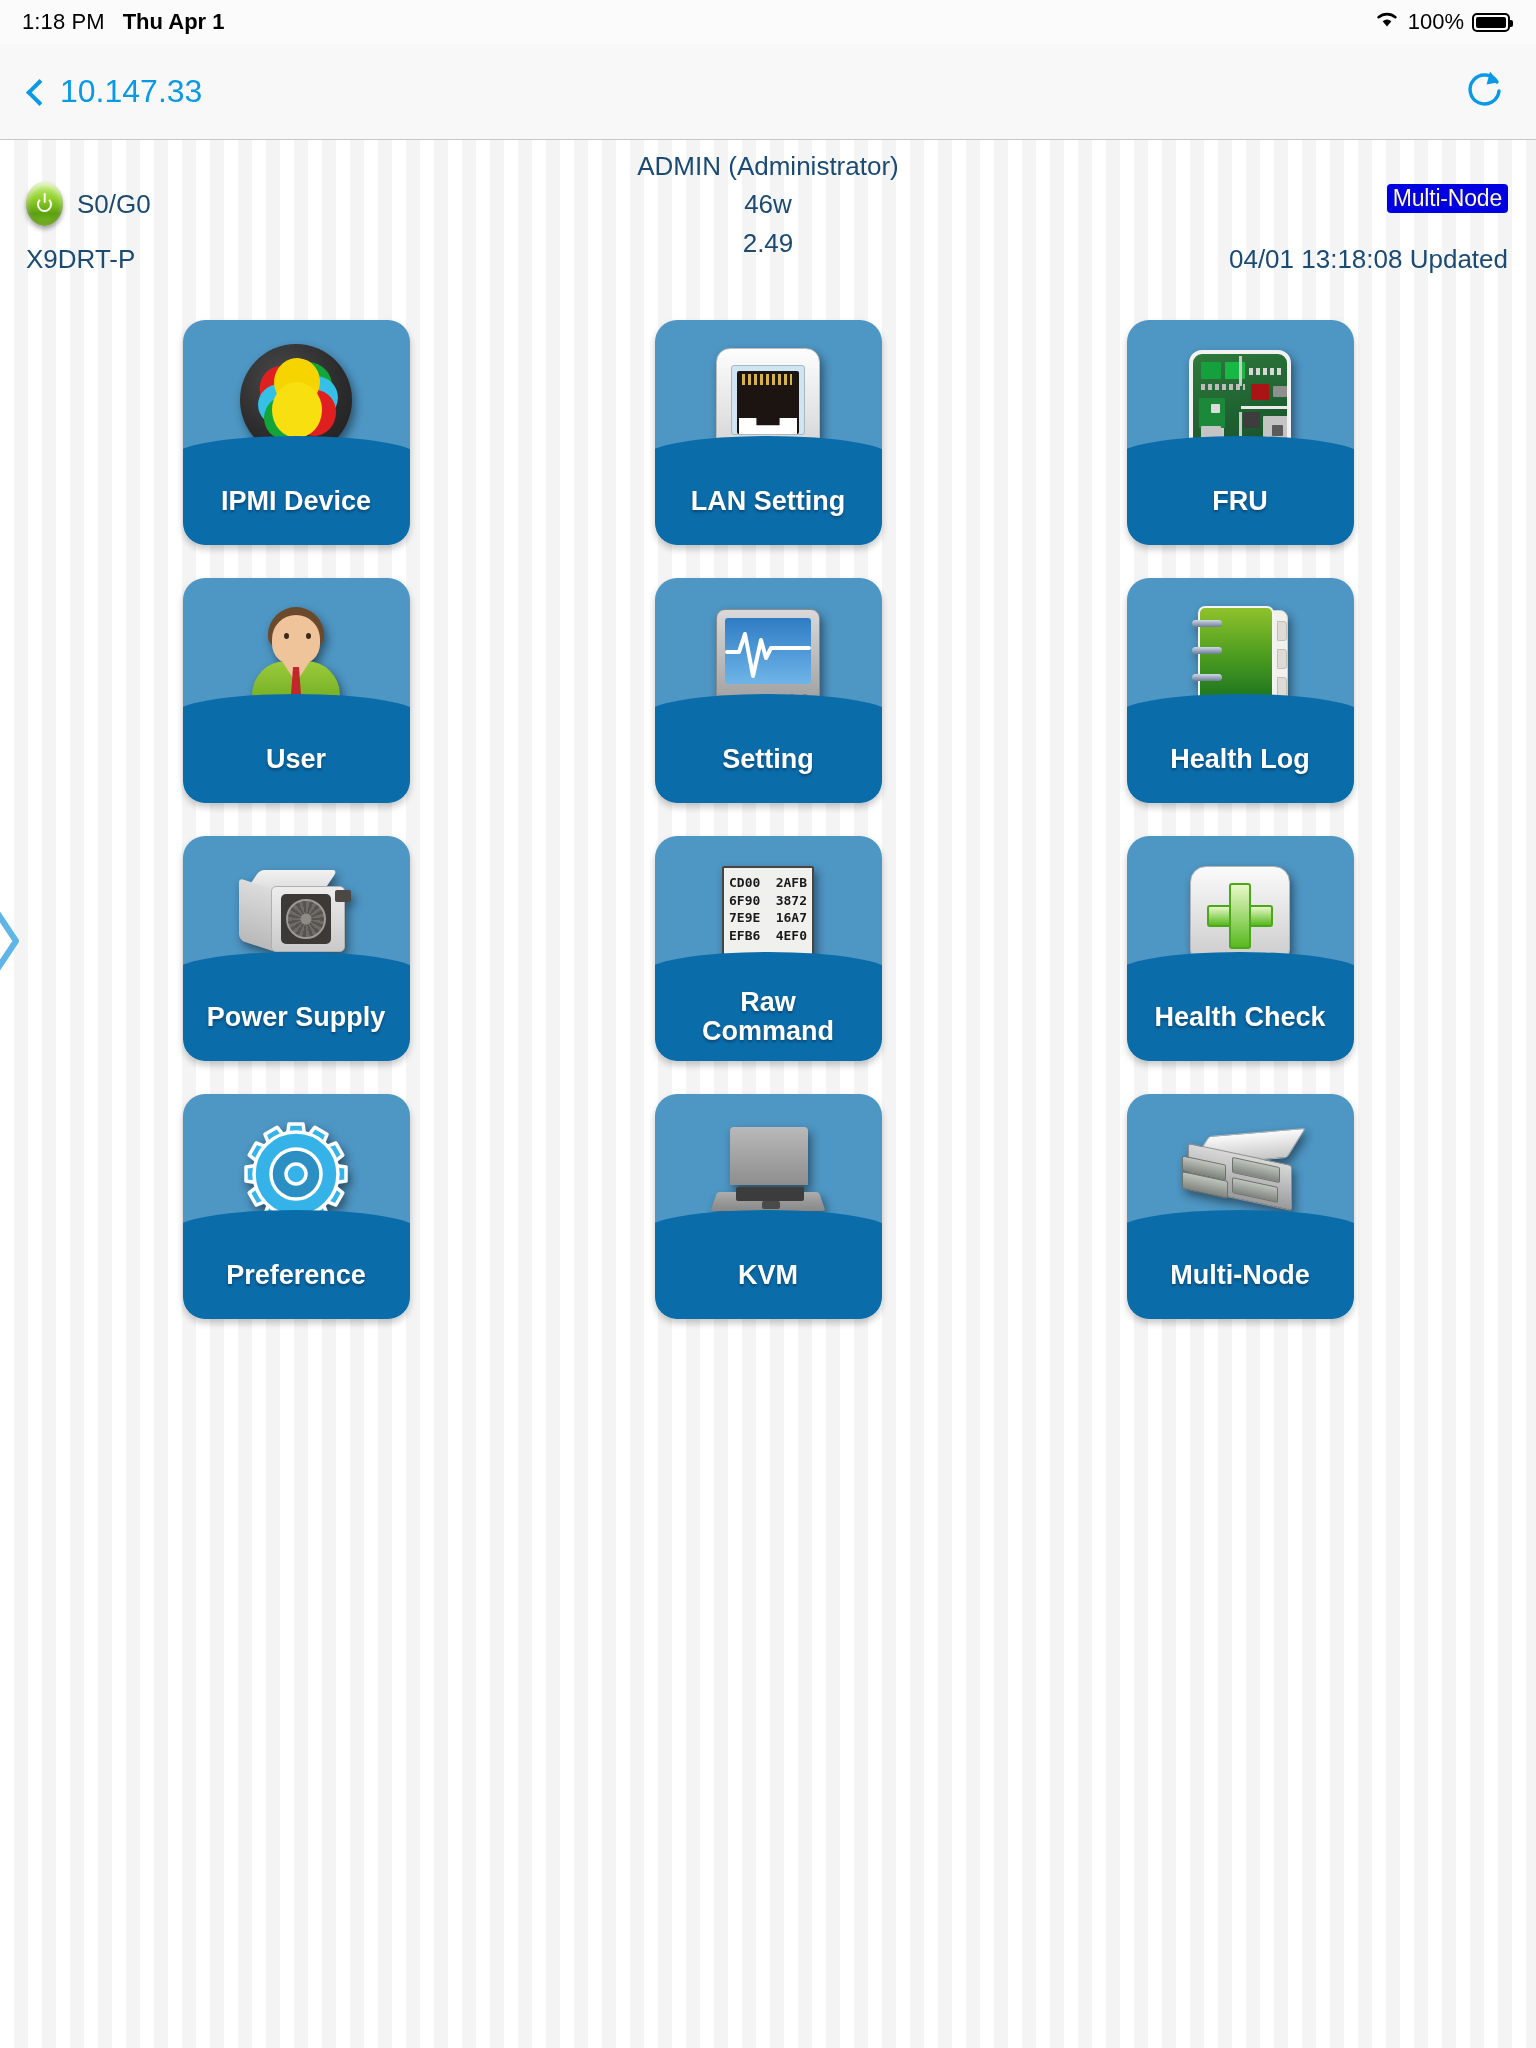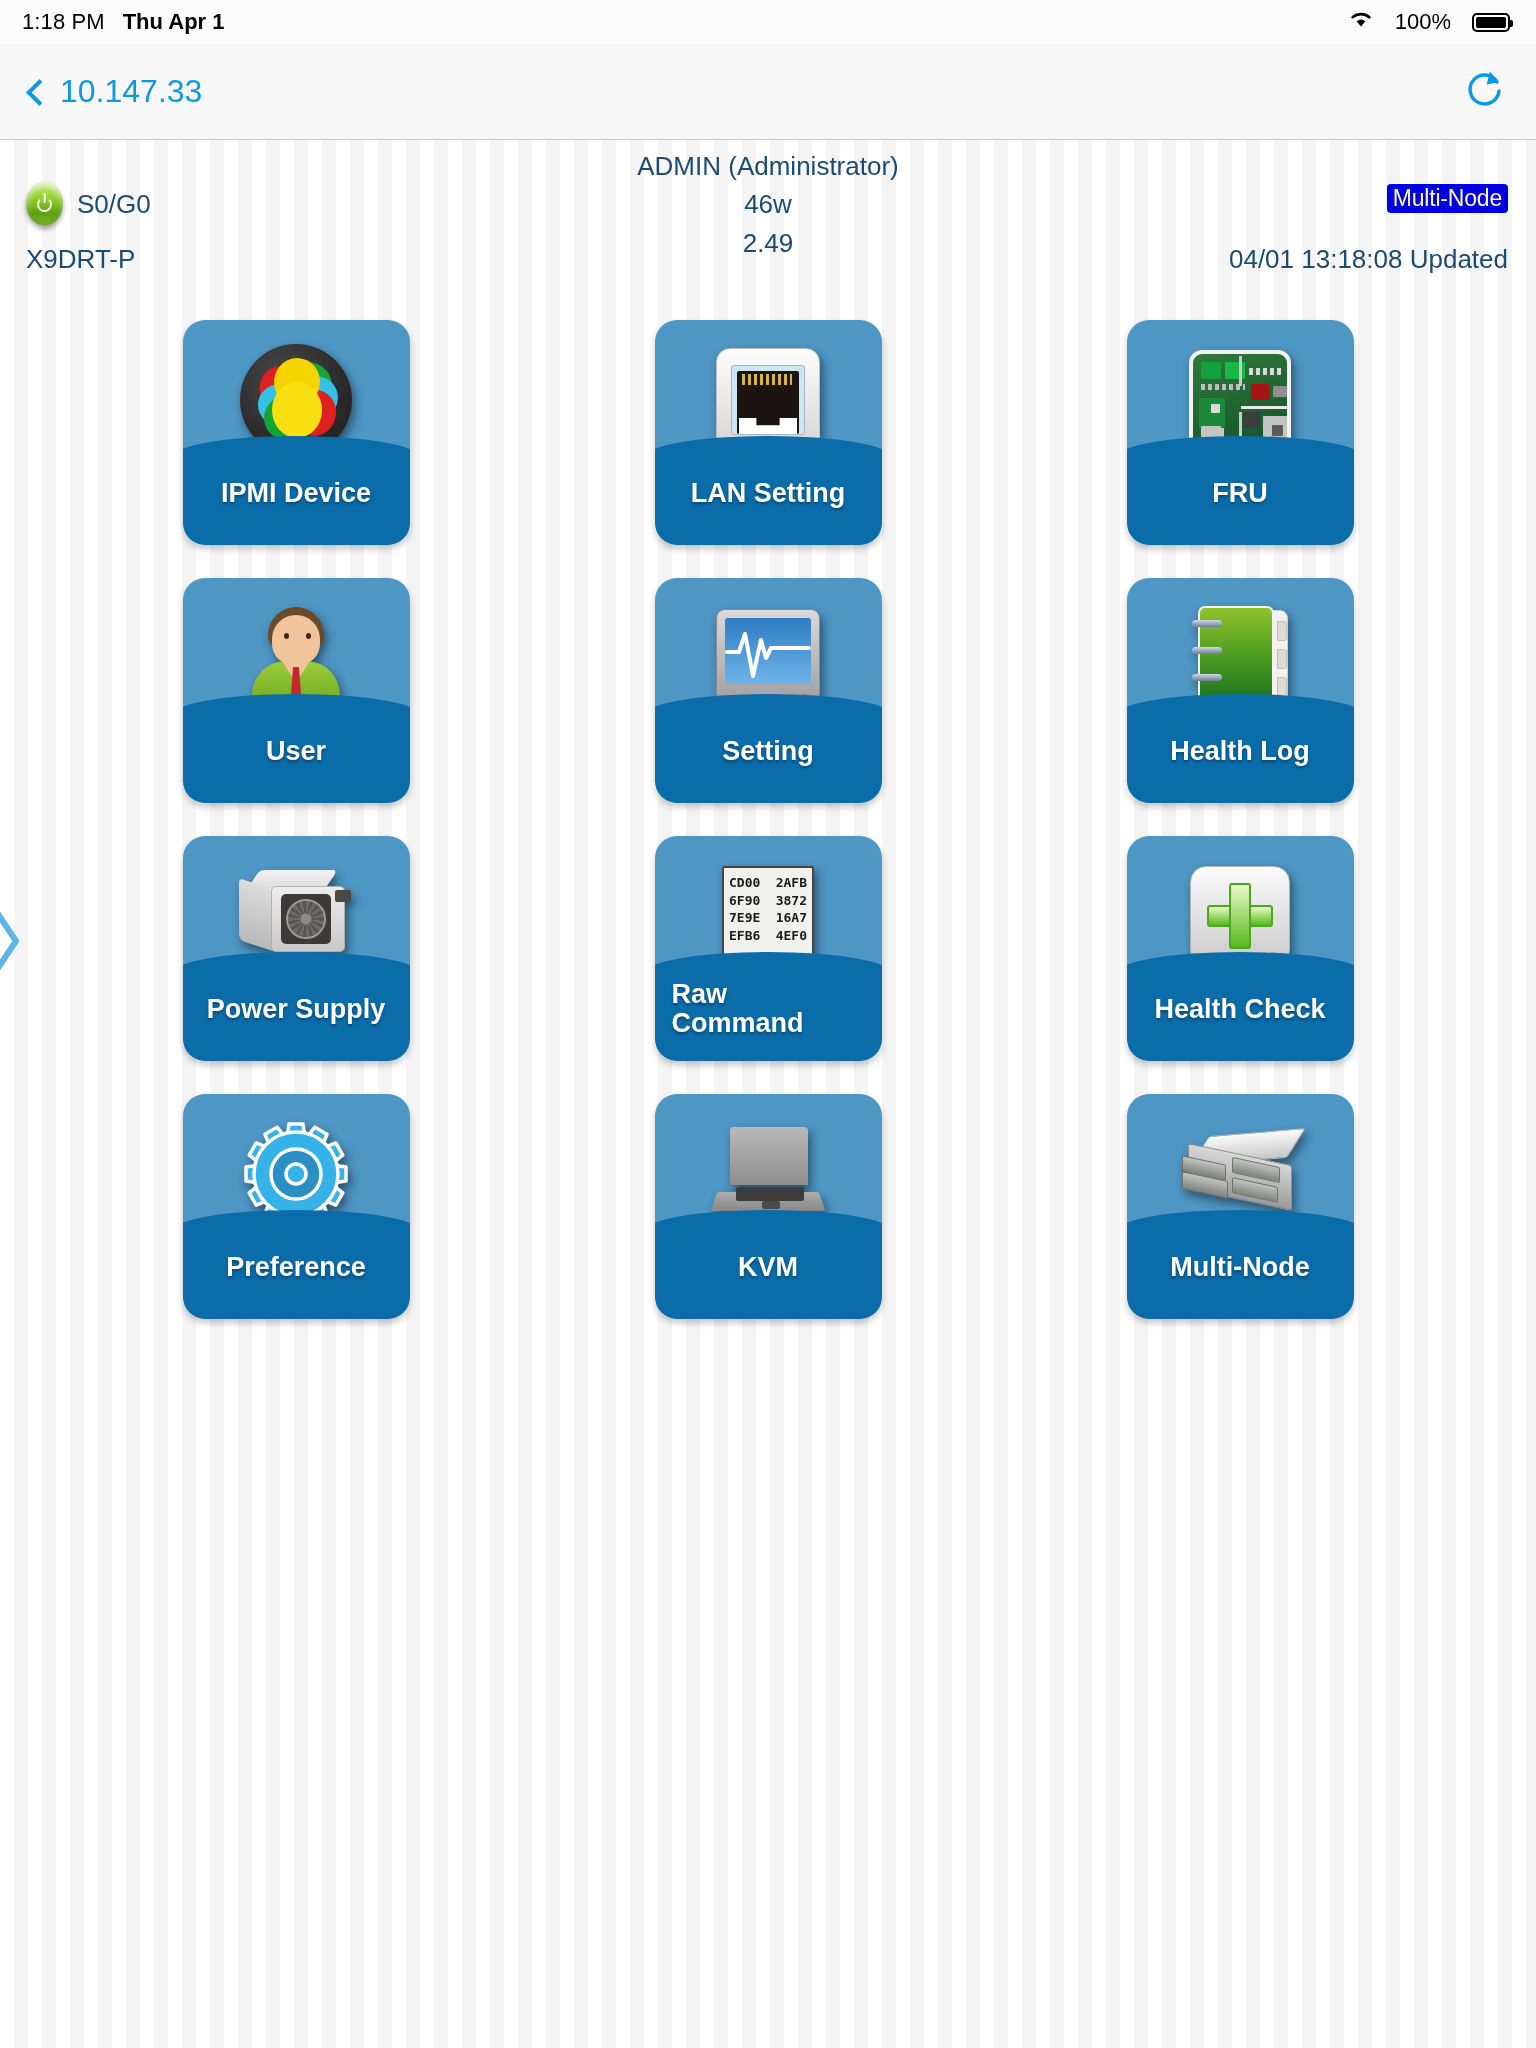--- a/index.html
+++ b/index.html
@@ -14,21 +14,21 @@
   .statusbar{
     height:44px; width:100%;
     display:flex; align-items:center;
     padding:0 26px 0 22px;
     background:#fbfbfb;
     font-size:22px; color:#000;
   }
   .sb-left{ display:flex; align-items:baseline; gap:18px; }
   .sb-time{ font-weight:500; letter-spacing:.1px; }
   .sb-date{ font-weight:700; }
-  .sb-right{ margin-left:auto; display:flex; align-items:center; gap:21px; }
+  .sb-right{ margin-left:auto; display:flex; align-items:center; gap:8px; }
   .sb-pct{ font-weight:500; font-size:22px; }
   .battery{
     width:38px; height:19px; border:2px solid #000; border-radius:5px;
     position:relative; padding:2px;
   }
   .battery::after{
     content:""; position:absolute; right:-5px; top:5.5px;
     width:3px; height:7px; background:#000; border-radius:0 2px 2px 0;
   }
   .battery i{ display:block; height:100%; width:100%; background:#000; border-radius:2px; }
@@ -148,24 +148,24 @@
   }
   .tile .band::before{
     content:""; position:absolute; left:-4%; top:-21px; width:108%; height:42px;
     background:#0b6caa; border-radius:50%;
   }
   .tile-icon{
     position:absolute; left:0; right:0; top:20px; height:120px;
     display:flex; align-items:center; justify-content:center;
   }
   .tile-label{
-    position:absolute; left:0; right:0; bottom:8px; height:88px;
+    position:absolute; left:0; right:0; bottom:0; height:88px;
     display:flex; align-items:center; justify-content:center;
     color:#fff; font-weight:bold; font-size:27px;
-    line-height:1.05;
+    text-align:center; line-height:1.05;
     text-shadow:0 2px 3px rgba(0,0,0,.35);
     padding:0 17px; z-index:3;
   }
   .tile-label.two-line{ font-size:27px; line-height:1.07; }
 
   
   .ico{ position:relative; filter:drop-shadow(3px 5px 5px rgba(0,0,0,.45)); }
 
   
   .ipmi{

